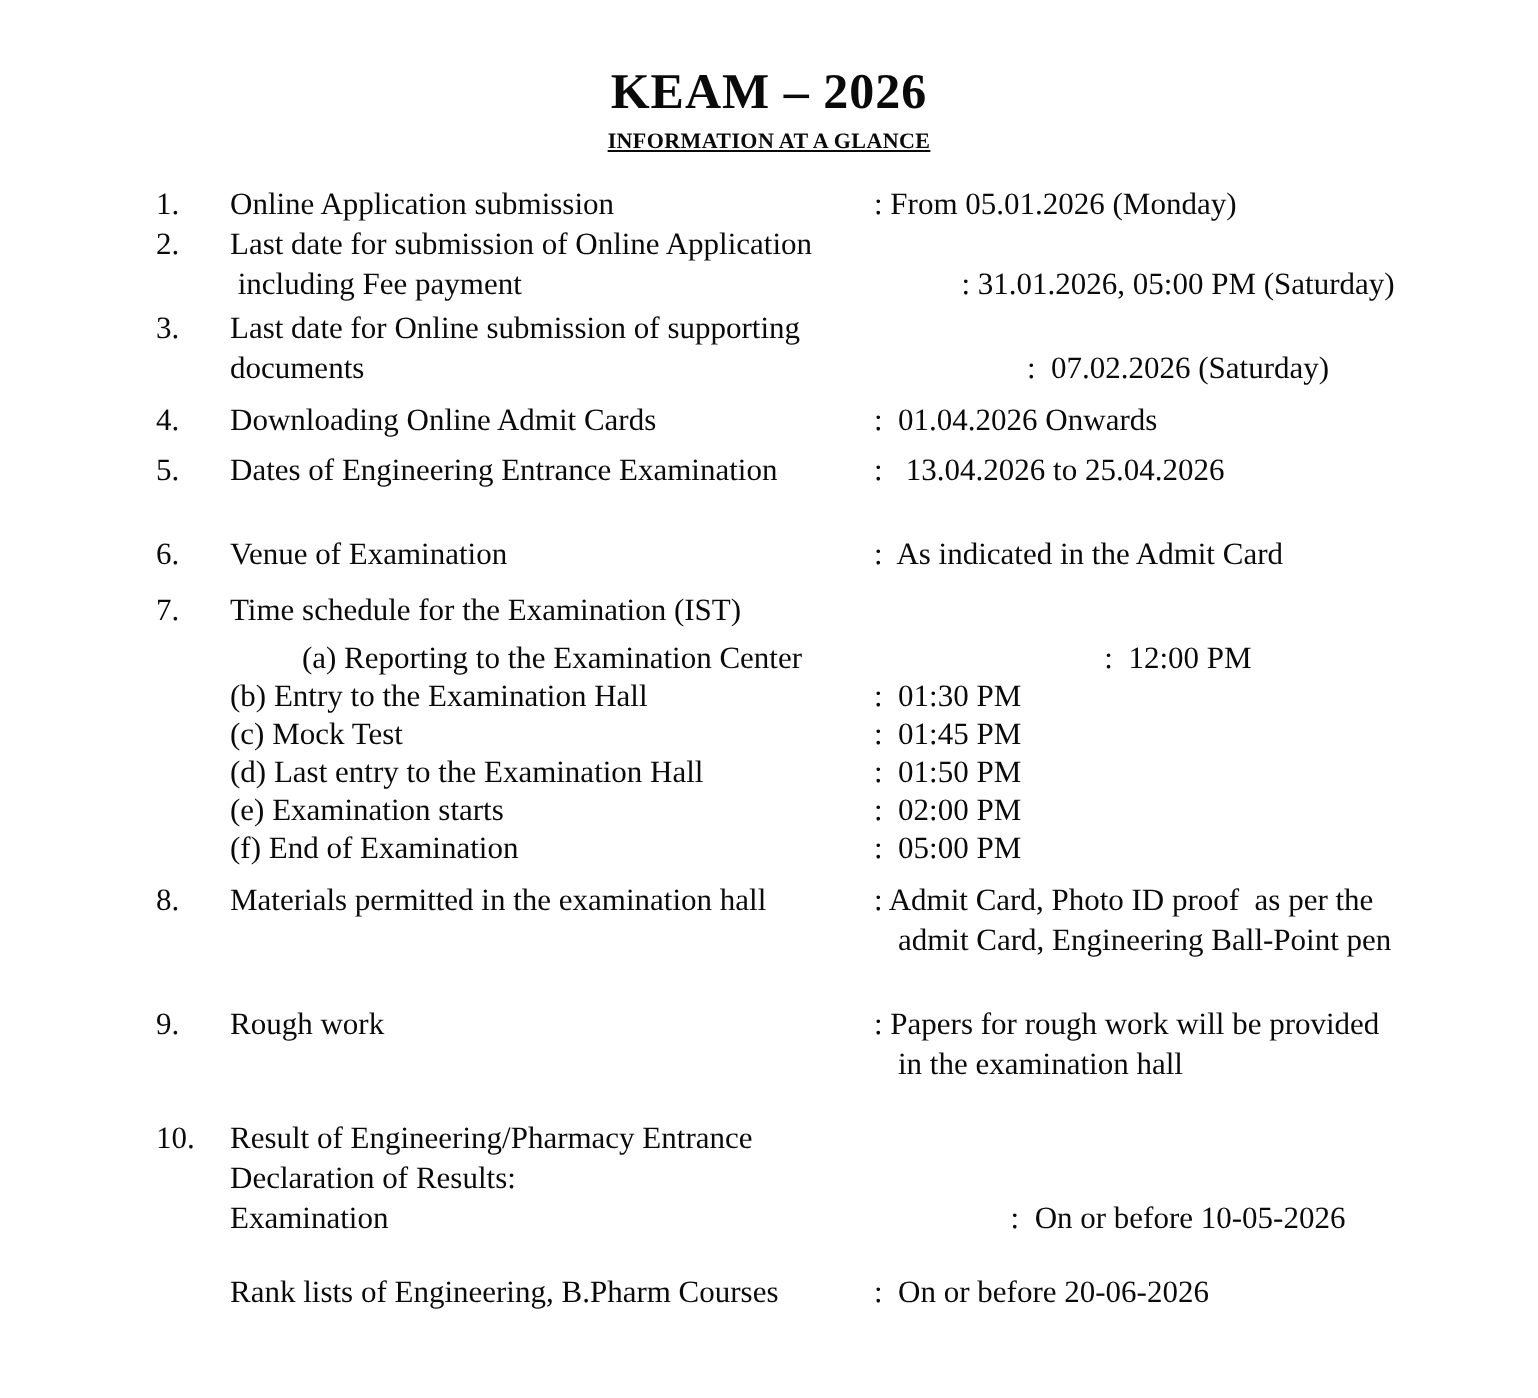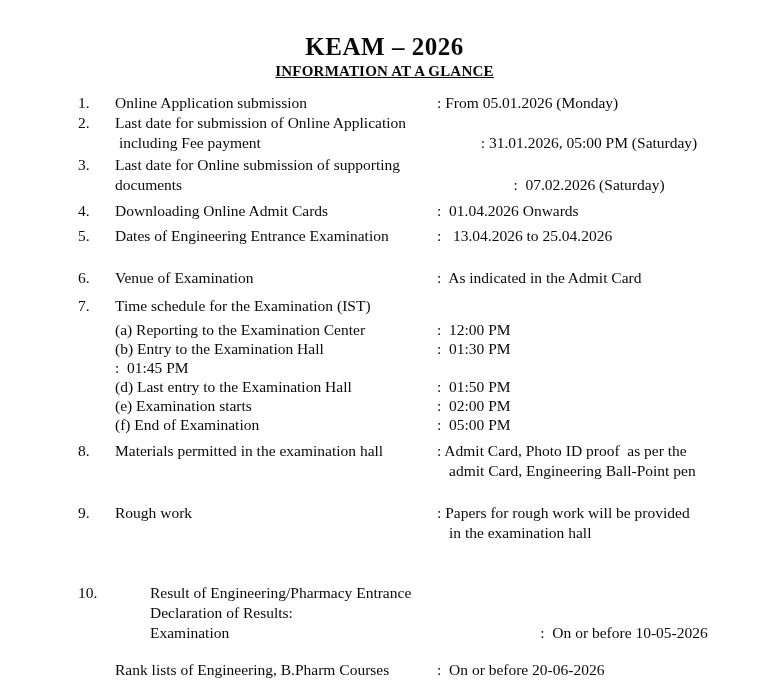--- a/index.html
+++ b/index.html
@@ -9,21 +9,21 @@
     color: #0a0a0a;
     font-family: "Liberation Serif", serif;
     overflow: hidden;
   }
   .header { text-align: center; padding-top: 35px; }
   .title {
     font-size: 25px; font-weight: bold; letter-spacing: 0.5px;
     line-height: 24px;
   }
   .subtitle {
-    font-size: 15px; font-weight: bold; text-decoration: underline;
+    font-size: 11px; font-weight: bold; text-decoration: underline;
     letter-spacing: 0.2px; margin-top: 3px; line-height: 18px;
   }
   .list {
     padding: 13px 28px 0 78px;
     font-size: 15.5px;
   }
   .row { display: grid; grid-template-columns: 37px 322px 1fr; }
   .line { line-height: 20px; white-space: pre; }
   .row.sub .line { line-height: 19px; }
   .val { align-self: start; }
@@ -95,40 +95,43 @@
           <div class="line">:  As indicated in the Admit Card</div>
         </div>
       </div>
       <div class="row" style="margin-top: 8px;">
         <div class="line num">7.</div>
         <div>
           <div class="line">Time schedule for the Examination (IST)</div>
         </div>
         <div class="val"></div>
       </div>
-      <div class="row sub" style="margin-top: 4px;">
+      <div class="row sub" style="margin-top: 4px; text-align: center;">
         <div class="line num"></div>
         <div>
           <div class="line">(a) Reporting to the Examination Center</div>
         </div>
         <div class="val">
           <div class="line">:  12:00 PM</div>
         </div>
       </div>
       <div class="row sub">
         <div class="line num"></div>
         <div>
           <div class="line">(b) Entry to the Examination Hall</div>
         </div>
         <div class="val">
           <div class="line">:  01:30 PM</div>
         </div>
       </div>
       <div class="row sub">
         <div class="line num"></div>
+        <div>
+          <div class="line">(c) Mock Test</div>
+        </div>
         <div class="val">
           <div class="line">:  01:45 PM</div>
         </div>
       </div>
       <div class="row sub">
         <div class="line num"></div>
         <div>
           <div class="line">(d) Last entry to the Examination Hall</div>
         </div>
         <div class="val">
@@ -166,21 +169,21 @@
       <div class="row" style="margin-top: 22px;">
         <div class="line num">9.</div>
         <div>
           <div class="line">Rough work</div>
         </div>
         <div class="val">
           <div class="line">: Papers for rough work will be provided</div>
           <div class="line cont">in the examination hall</div>
         </div>
       </div>
-      <div class="row" style="margin-top: 40px; gap: 35px;">
+      <div class="row" style="margin-top: 17px;">
         <div class="line num">10.</div>
         <div>
           <div class="line">Result of Engineering/Pharmacy Entrance</div>
           <div class="line">Declaration of Results:</div>
           <div class="line">Examination</div>
         </div>
         <div class="val bottom">
           <div class="line">:  On or before 10-05-2026</div>
         </div>
       </div>

